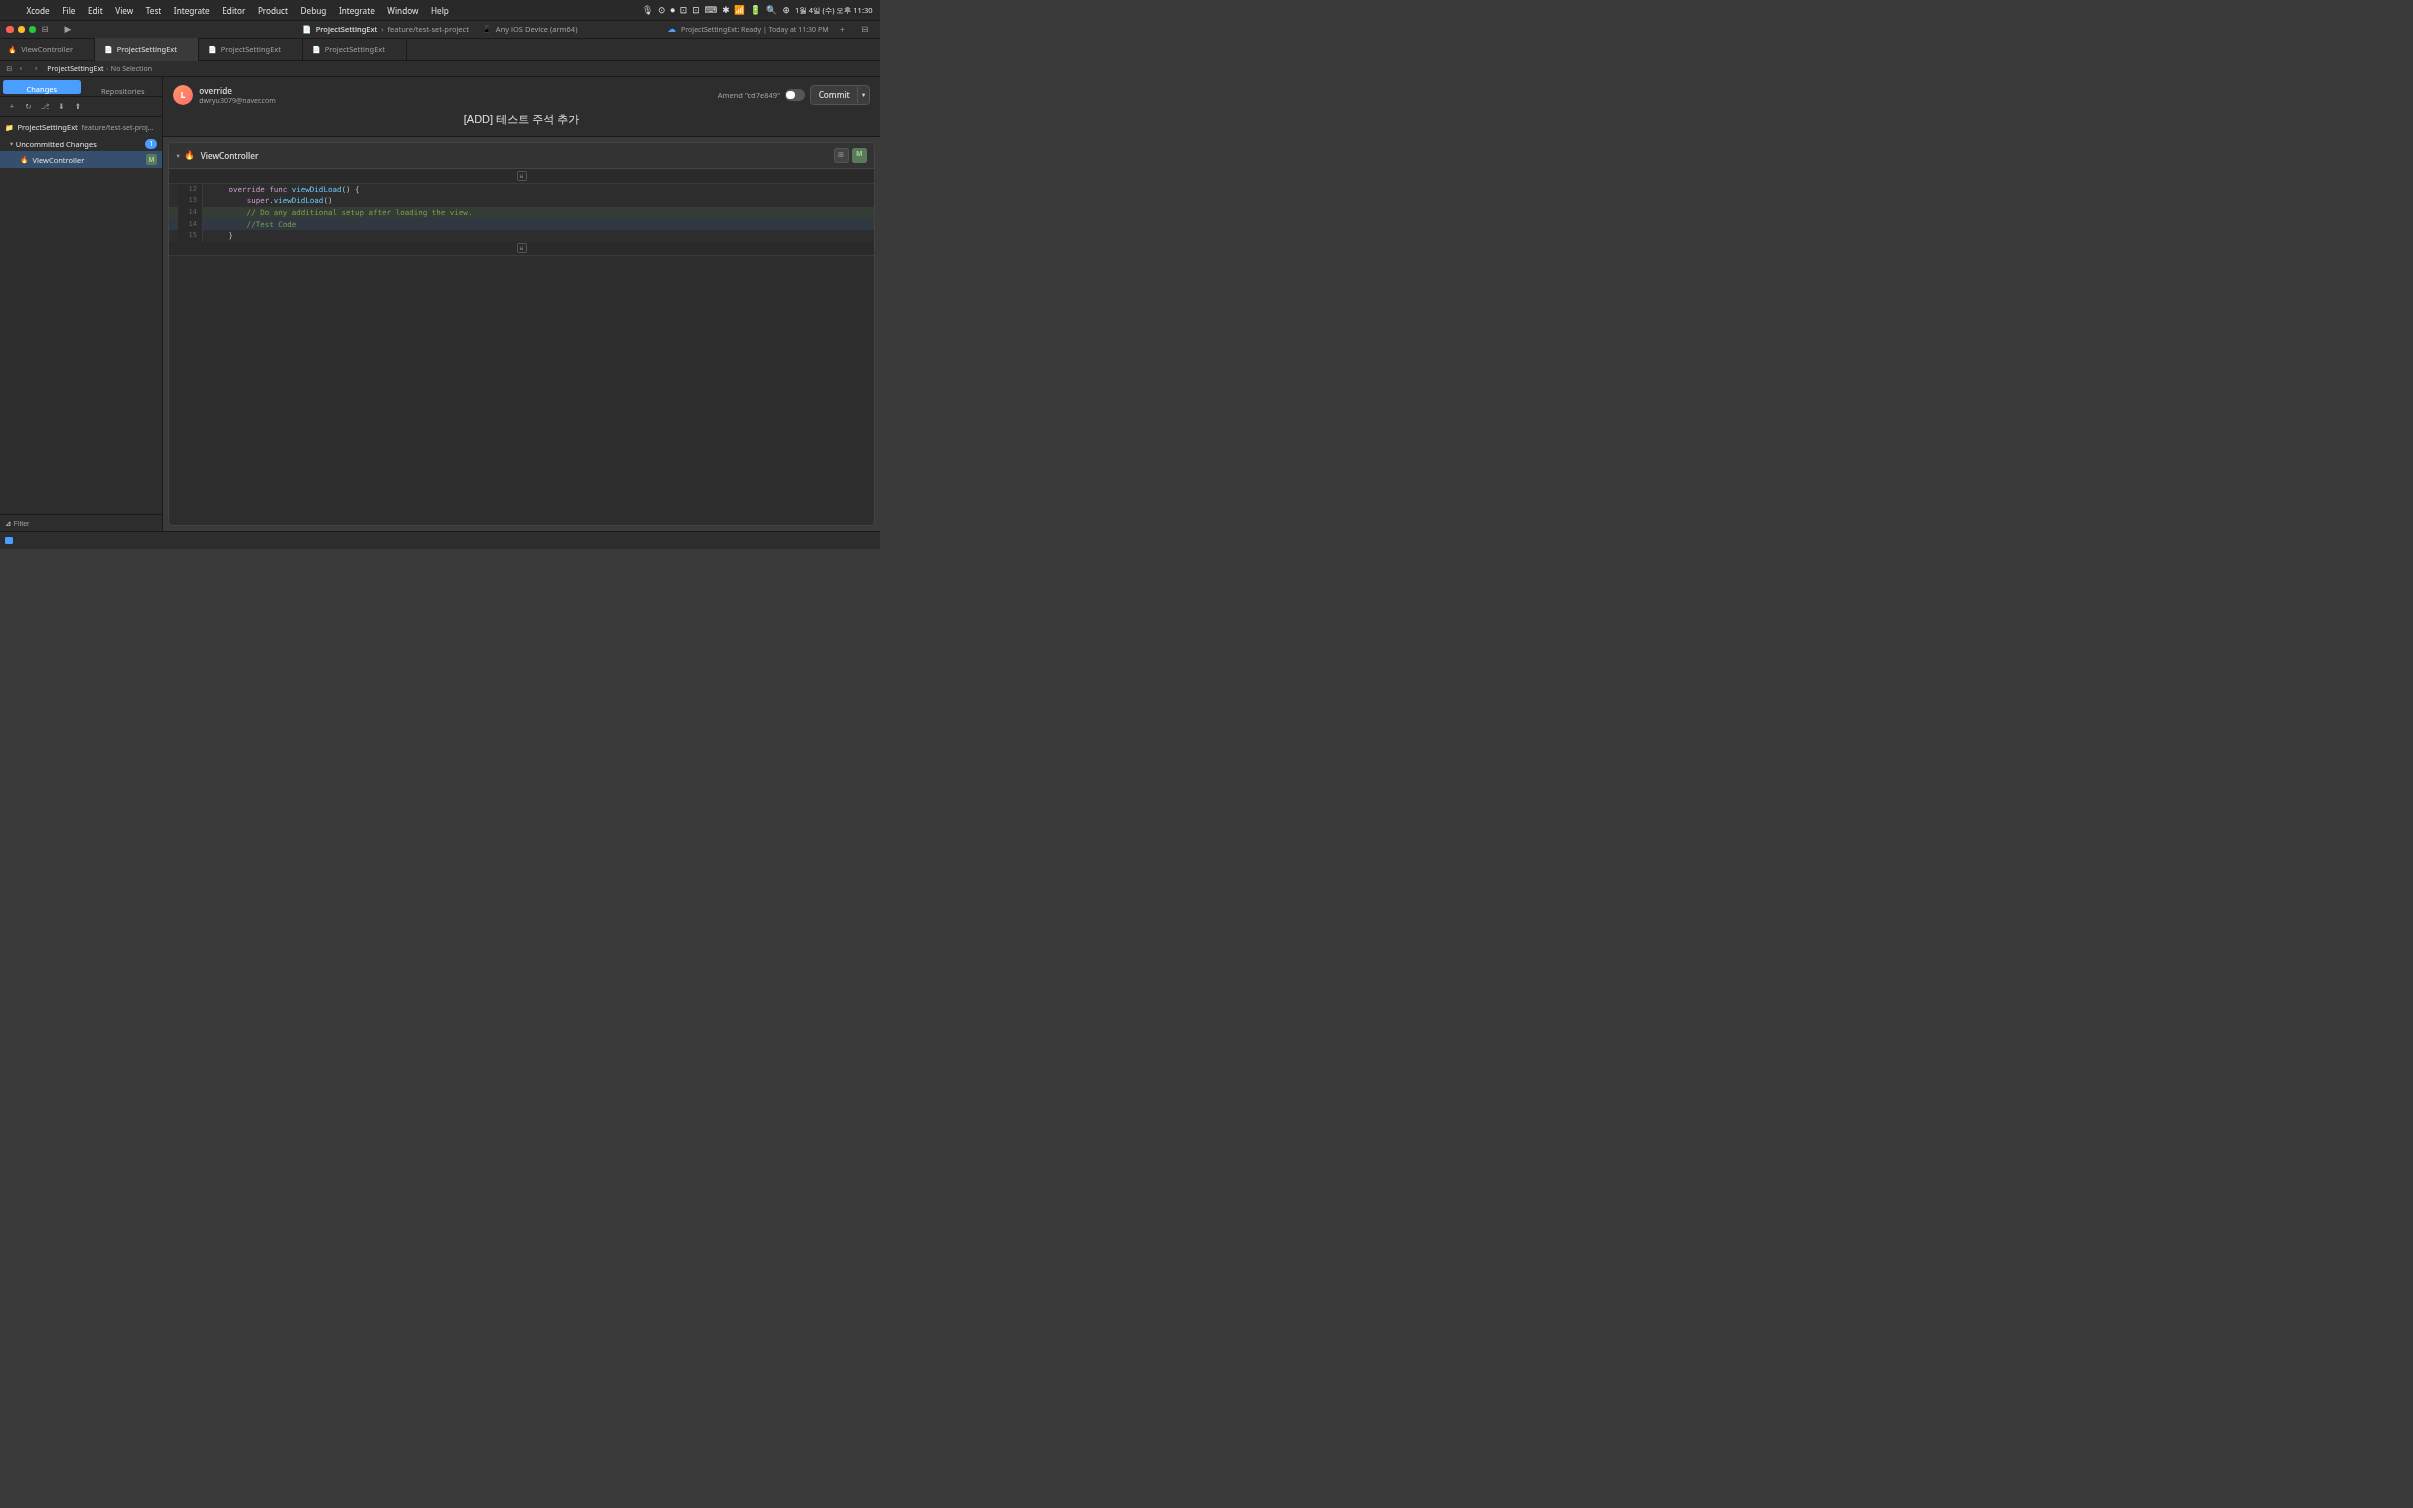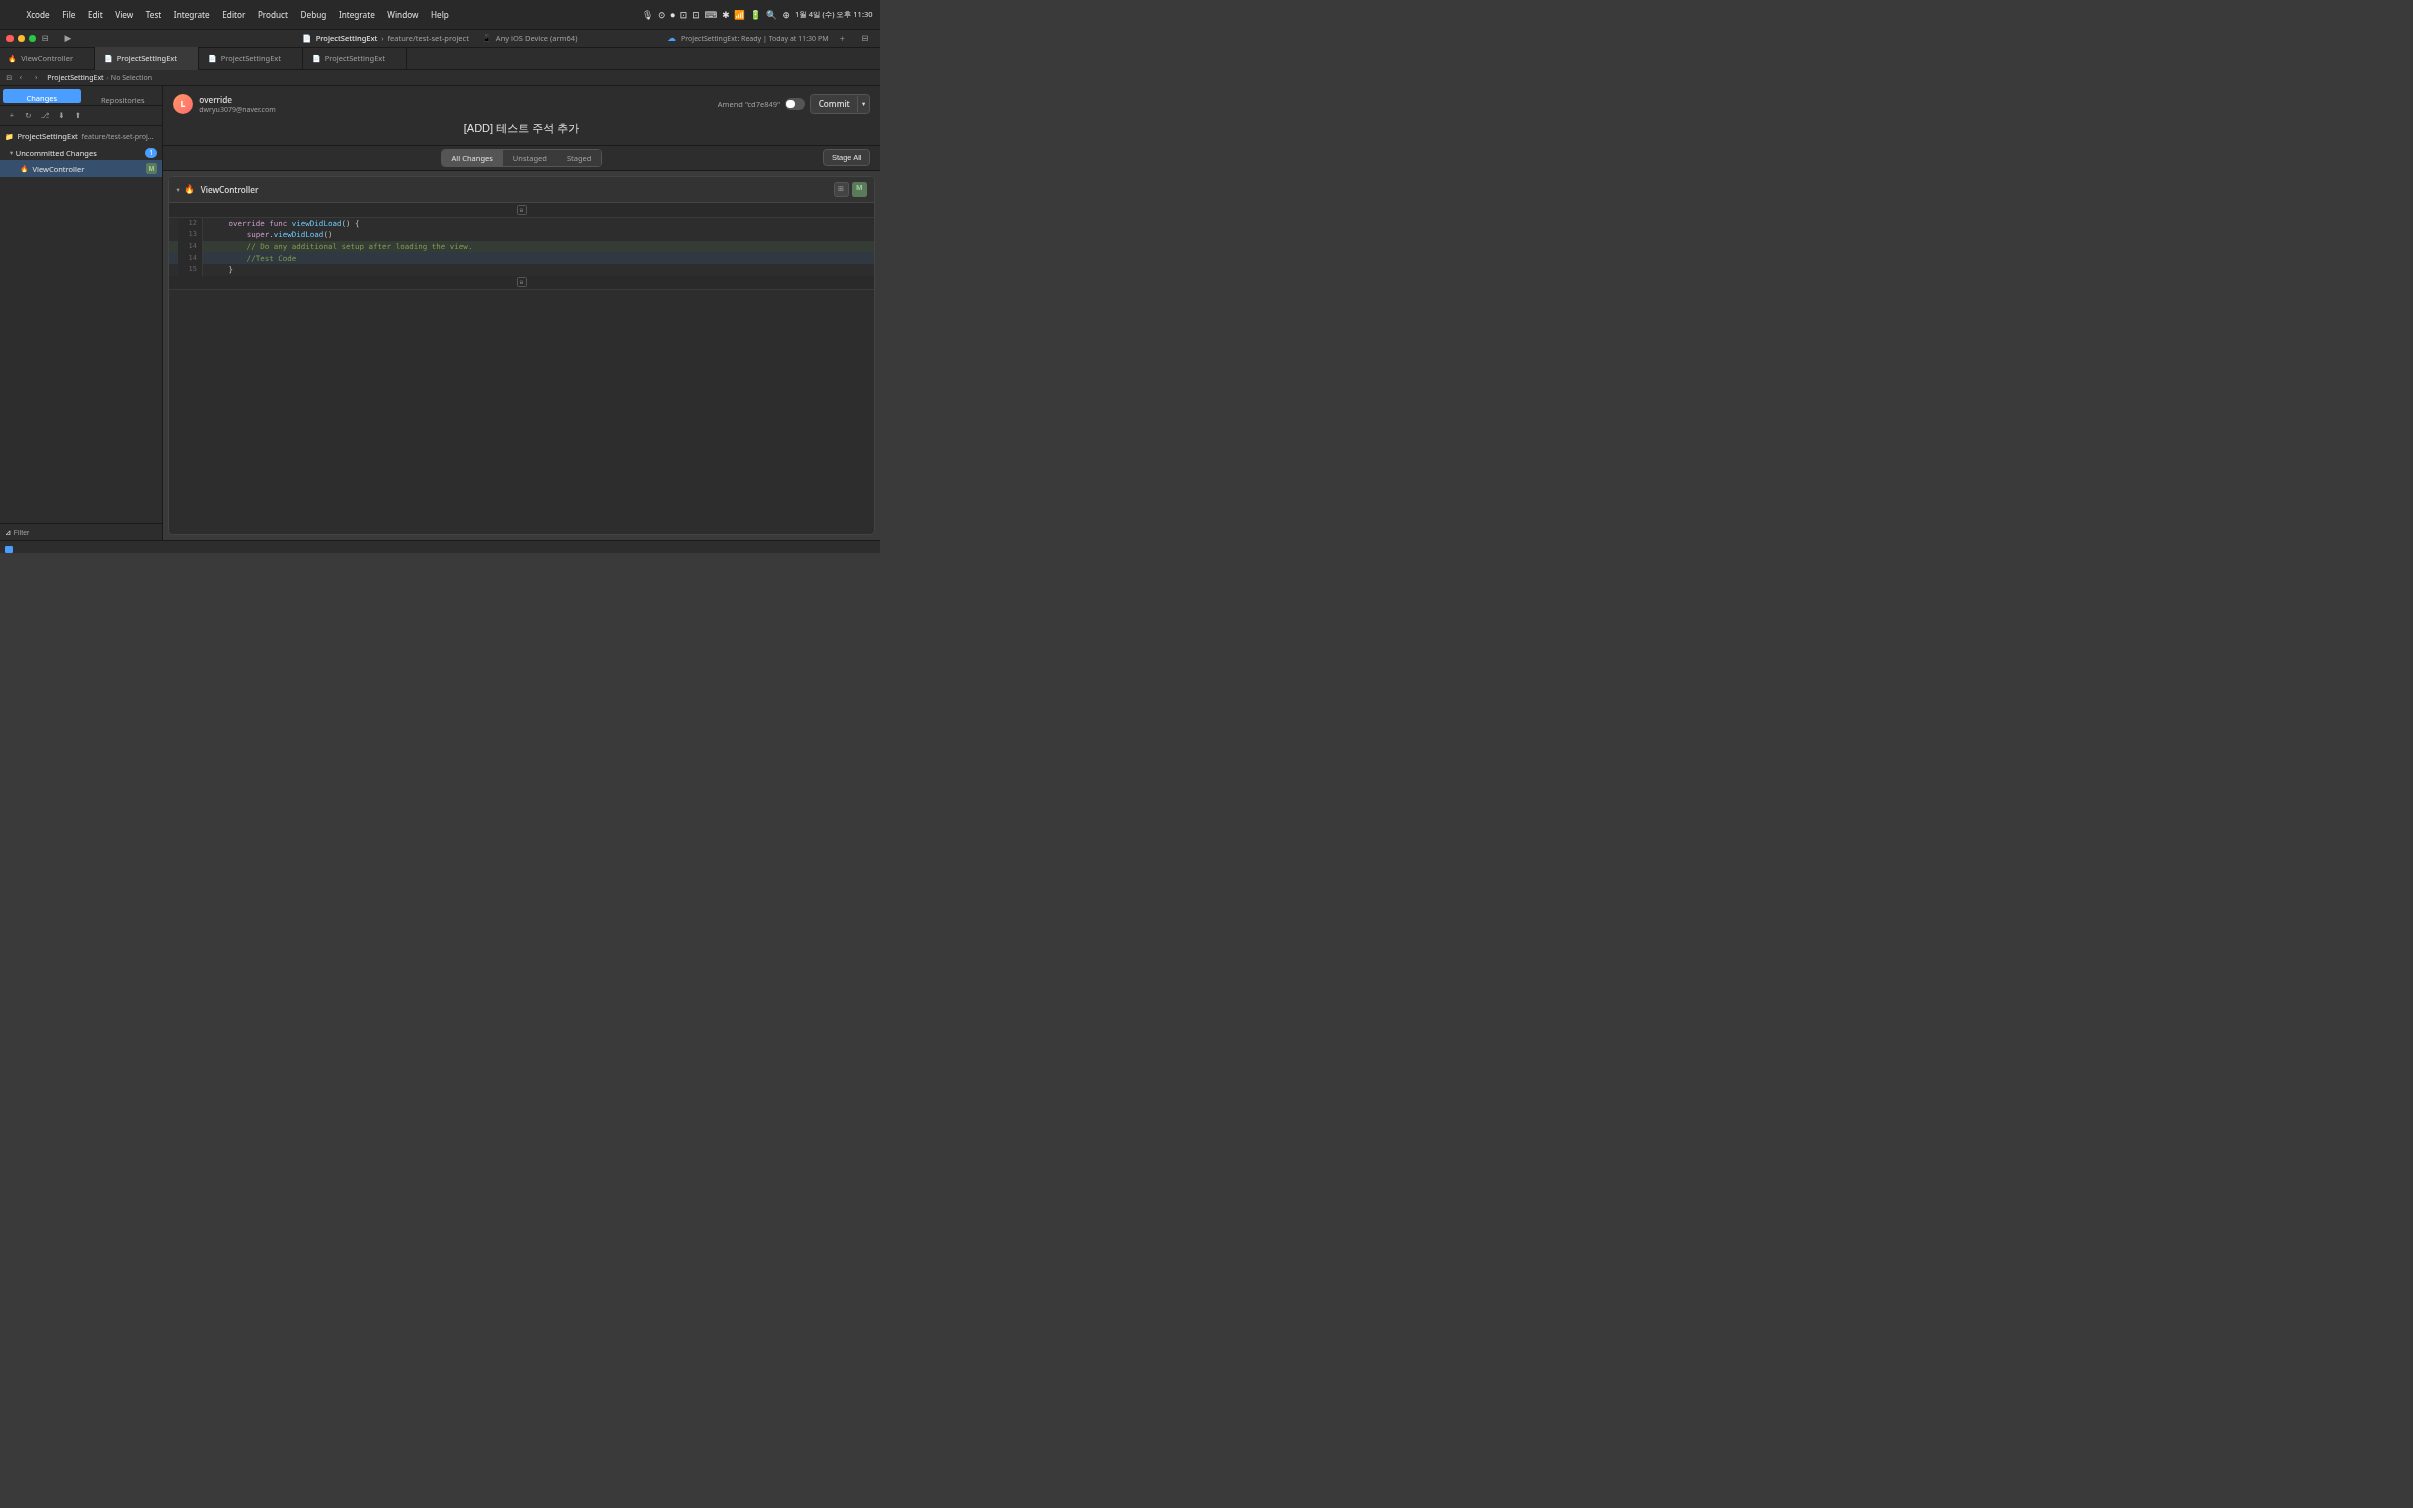--- a/index.html
+++ b/index.html
@@ -507,21 +507,21 @@
     }
     .bottom-indicator {
       width: 7.5px;
       height: 7.5px;
       border-radius: 1.3px;
       background: #4a9eff;
     }
 
     
     .system-menubar {
-      height: 30px;
+      height: 21px;
       background: rgba(40,40,40,0.95);
       display: flex;
       align-items: center;
       padding: 0 7.5px;
       gap: 0;
       border-bottom: 0.6px solid #1a1a1a;
     }
     .sys-menu-item {
       padding: 1.3px 6.3px;
       font-size: 8.2px;
@@ -705,34 +705,20 @@
           </div>
           <div class="commit-btn">
             <span class="commit-btn-label">Commit</span>
             <span class="commit-btn-arrow">▾</span>
           </div>
         </div>
       </div>
       <input class="commit-message-input" value="[ADD] 테스트 주석 추가" style="">
     </div>
 
-    <div class="changes-toolbar">
-      <div class="changes-tab-group">
-        <div class="changes-tab active">
-          <span>All Changes</span>
-        </div>
-        <div class="changes-tab">
-          <span>Unstaged</span>
-        </div>
-        <div class="changes-tab">
-          <span>Staged</span>
-        </div>
-      </div>
-      <button class="stage-all-btn">Stage All</button>
-    </div>
 
     <div class="diff-viewer">
       <div class="diff-file-header">
         <span class="chevron">▾</span>
         <span class="diff-file-icon">🔥</span>
         <span class="diff-file-name">ViewController</span>
         <div class="diff-file-actions">
           <button class="diff-action-btn">⊞</button>
           <span class="diff-m-badge">M</span>
         </div>

